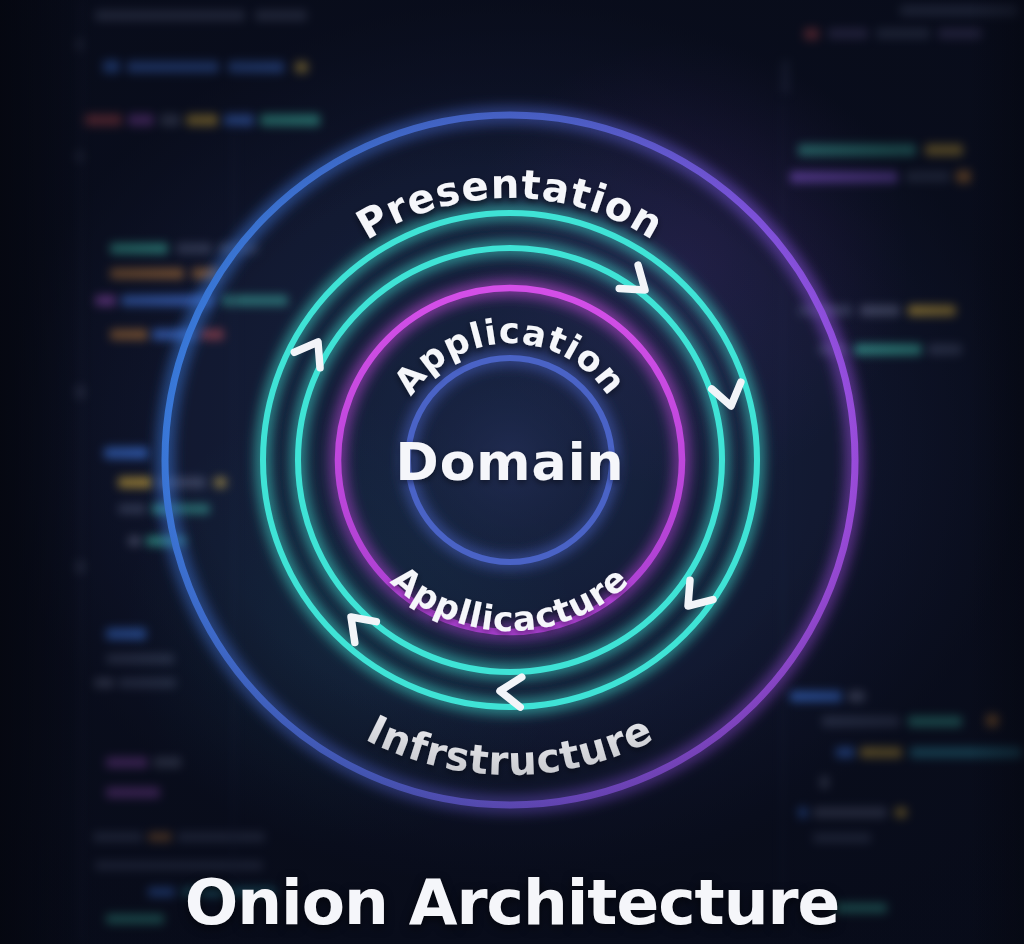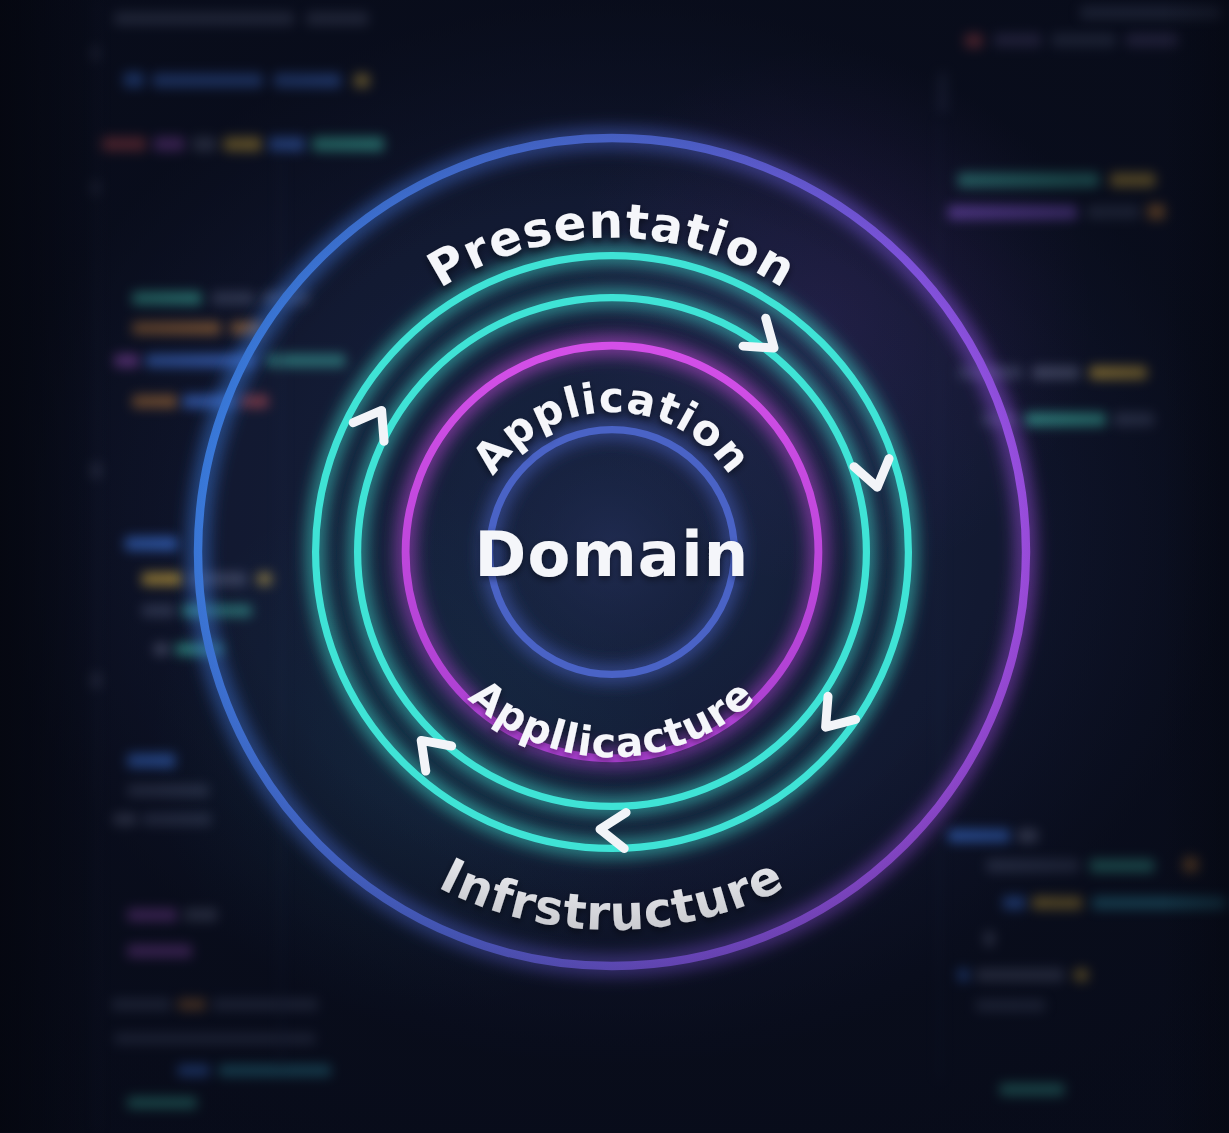--- a/index.html
+++ b/index.html
@@ -189,13 +189,14 @@
         <path d="M -21 -15 L 0 0 L -21 15" fill="none" stroke="#f2f4f8" stroke-width="7.5" stroke-linecap="round" stroke-linejoin="round" transform="translate(731,406) rotate(77)"></path>
         <path d="M -21 -15 L 0 0 L -21 15" fill="none" stroke="#f2f4f8" stroke-width="7.5" stroke-linecap="round" stroke-linejoin="round" transform="translate(318,342) rotate(-59)"></path>
         <path d="M -21 -15 L 0 0 L -21 15" fill="none" stroke="#f2f4f8" stroke-width="7.5" stroke-linecap="round" stroke-linejoin="round" transform="translate(500,691) rotate(183)"></path>
         <path d="M -21 -15 L 0 0 L -21 15" fill="none" stroke="#f2f4f8" stroke-width="7.5" stroke-linecap="round" stroke-linejoin="round" transform="translate(688,606) rotate(130)"></path>
         <path d="M -21 -15 L 0 0 L -21 15" fill="none" stroke="#f2f4f8" stroke-width="7.5" stroke-linecap="round" stroke-linejoin="round" transform="translate(351,617) rotate(226)"></path>
       </g>
   </svg>
 
   <div id="vignette"></div>
 
+  <div id="main-title">Onion Architecture</div>
 </div>
 
 </body></html>

